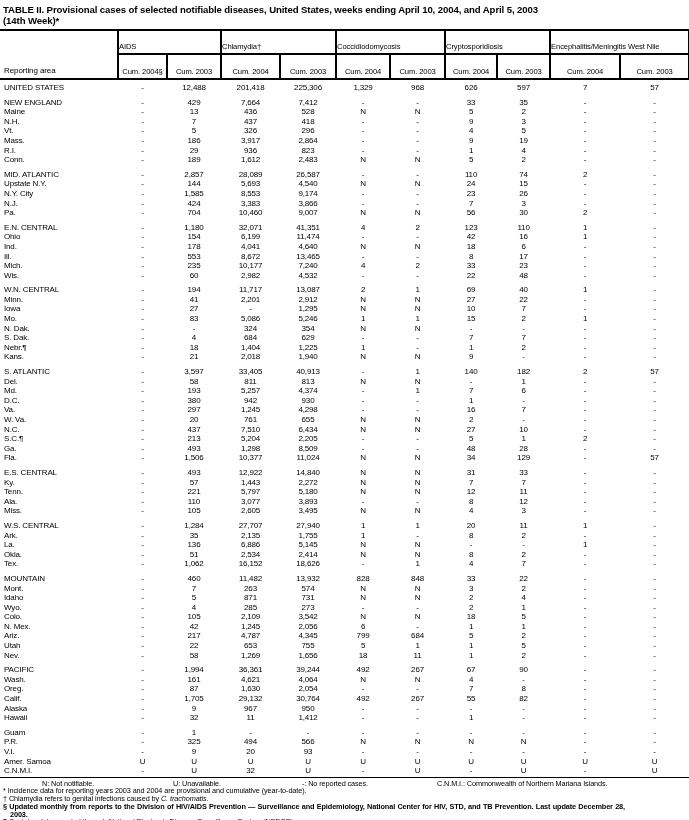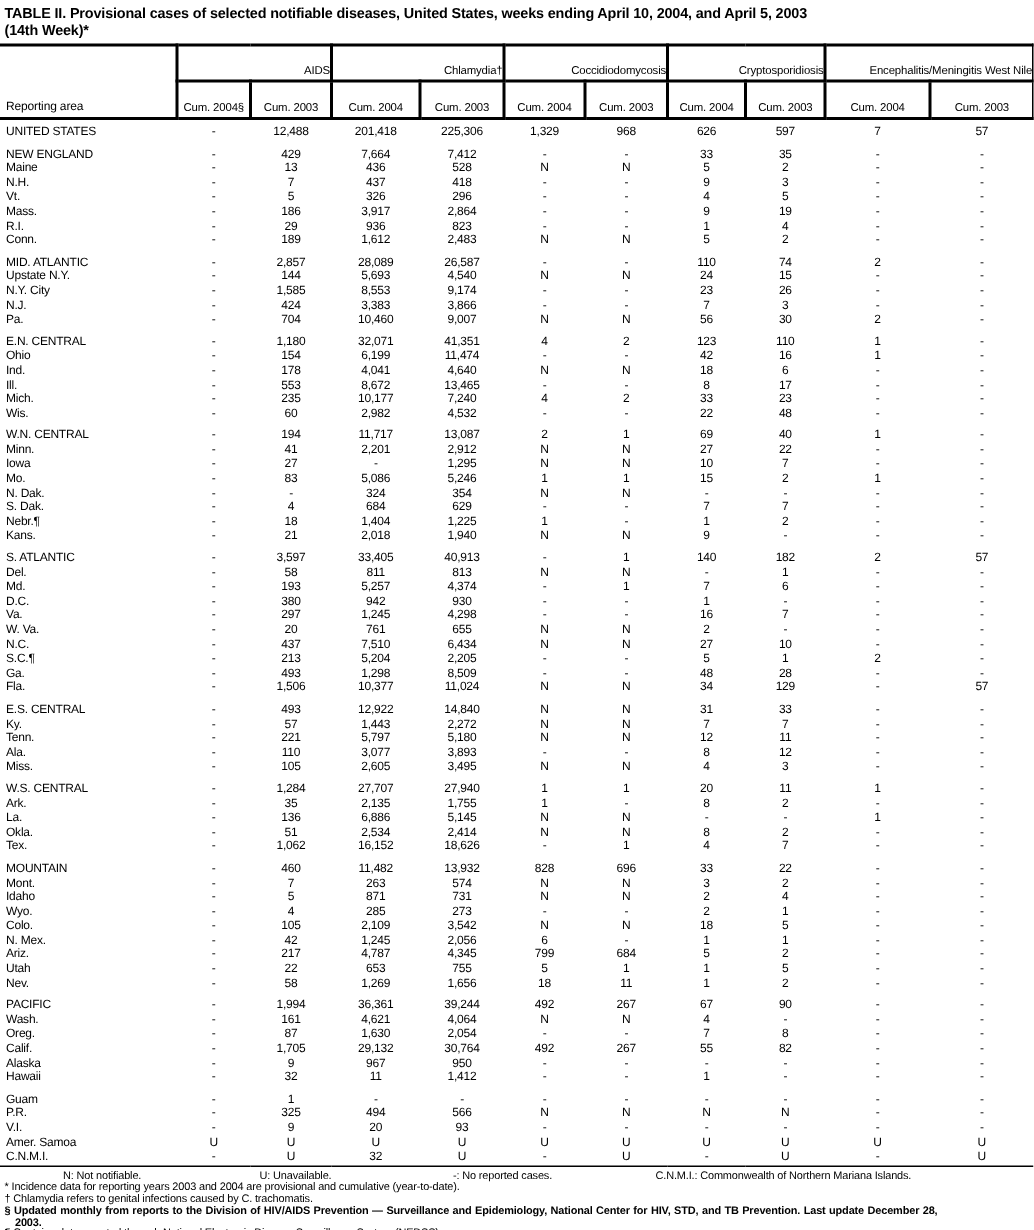--- a/index.html
+++ b/index.html
@@ -20,21 +20,21 @@
   }
   th, td { padding:0; font-weight:normal; }
   thead th { font-size:7.6px; line-height:8.6px; letter-spacing:-0.1px; }
   .area-th {
     border-top:2px solid #000; border-right:2px solid #000; border-bottom:2px solid #000;
     vertical-align:bottom; text-align:left;
     padding:0 0 2px 4px; font-size:8px;
   }
   .grp-th {
     border:2px solid #000;
-    vertical-align:bottom; text-align:right;
+    vertical-align:bottom; text-align:left;
     height:21px; padding-bottom:1px;margin-top:34px;
   }
   .sub-th {
     border-left:2px solid #000; border-right:2px solid #000; border-bottom:2px solid #000;
     vertical-align:bottom; text-align:center;
     height:22px; padding-bottom:1px;
   }
   tbody td {
     font-size:8px; line-height:9.6px;
     letter-spacing:-0.15px; white-space:nowrap;
@@ -47,21 +47,21 @@
   .footnotes {
     font-size:7.3px; line-height:7.7px;
     padding:2px 3px 0 3px; letter-spacing:-0.1px;
   }
   .fn-legend span { display:inline-block;padding-left:39px; }
   .fn-legend .w1 { width:92px; }
   .fn-legend .w2 { width:90px; }
   .fn-legend .w3 { width:96px; }
   .fn { padding-left:7px; text-indent:-7px; }
   .fn.justify { text-align:justify;font-weight:bold; }
-  .italic { }
+  .italic { font-style:italic; }
 </style>
 </head>
 <body>
 
 <div class="page">
 
   <div class="title">
     <div>TABLE II. Provisional cases of selected notifiable diseases, United States, weeks ending April 10, 2004, and April 5, 2003</div>
     <div>(14th Week)*</div>
   </div>
@@ -714,21 +714,21 @@
           <td class="val">-</td>
           <td class="val">-</td>
         </tr>
         <tr class="gap summary">
           <td class="area">MOUNTAIN</td>
           <td class="val">-</td>
           <td class="val">460</td>
           <td class="val">11,482</td>
           <td class="val">13,932</td>
           <td class="val">828</td>
-          <td class="val">696</td>
+          <td class="val">848</td>
           <td class="val">33</td>
           <td class="val">22</td>
           <td class="val">-</td>
           <td class="val">-</td>
         </tr>
         <tr>
           <td class="area">Mont.</td>
           <td class="val">-</td>
           <td class="val">7</td>
           <td class="val">263</td>

